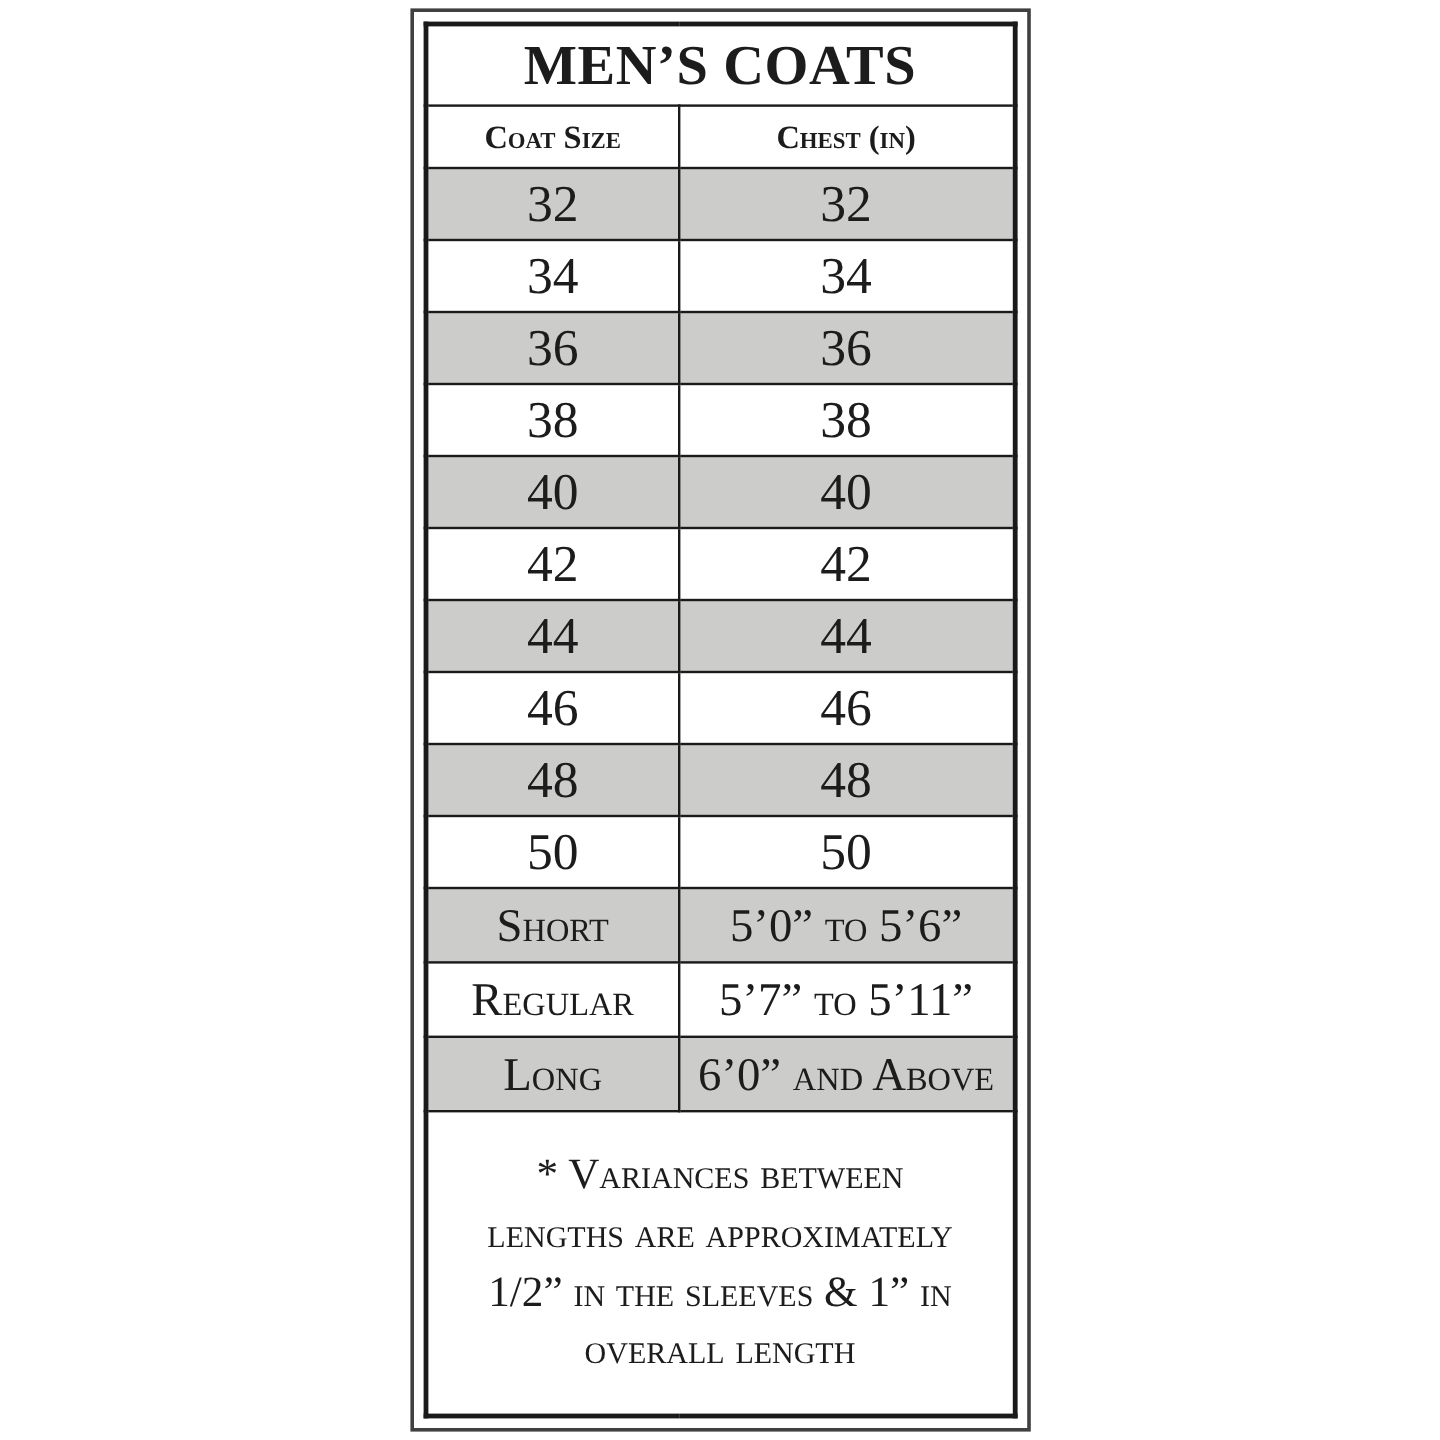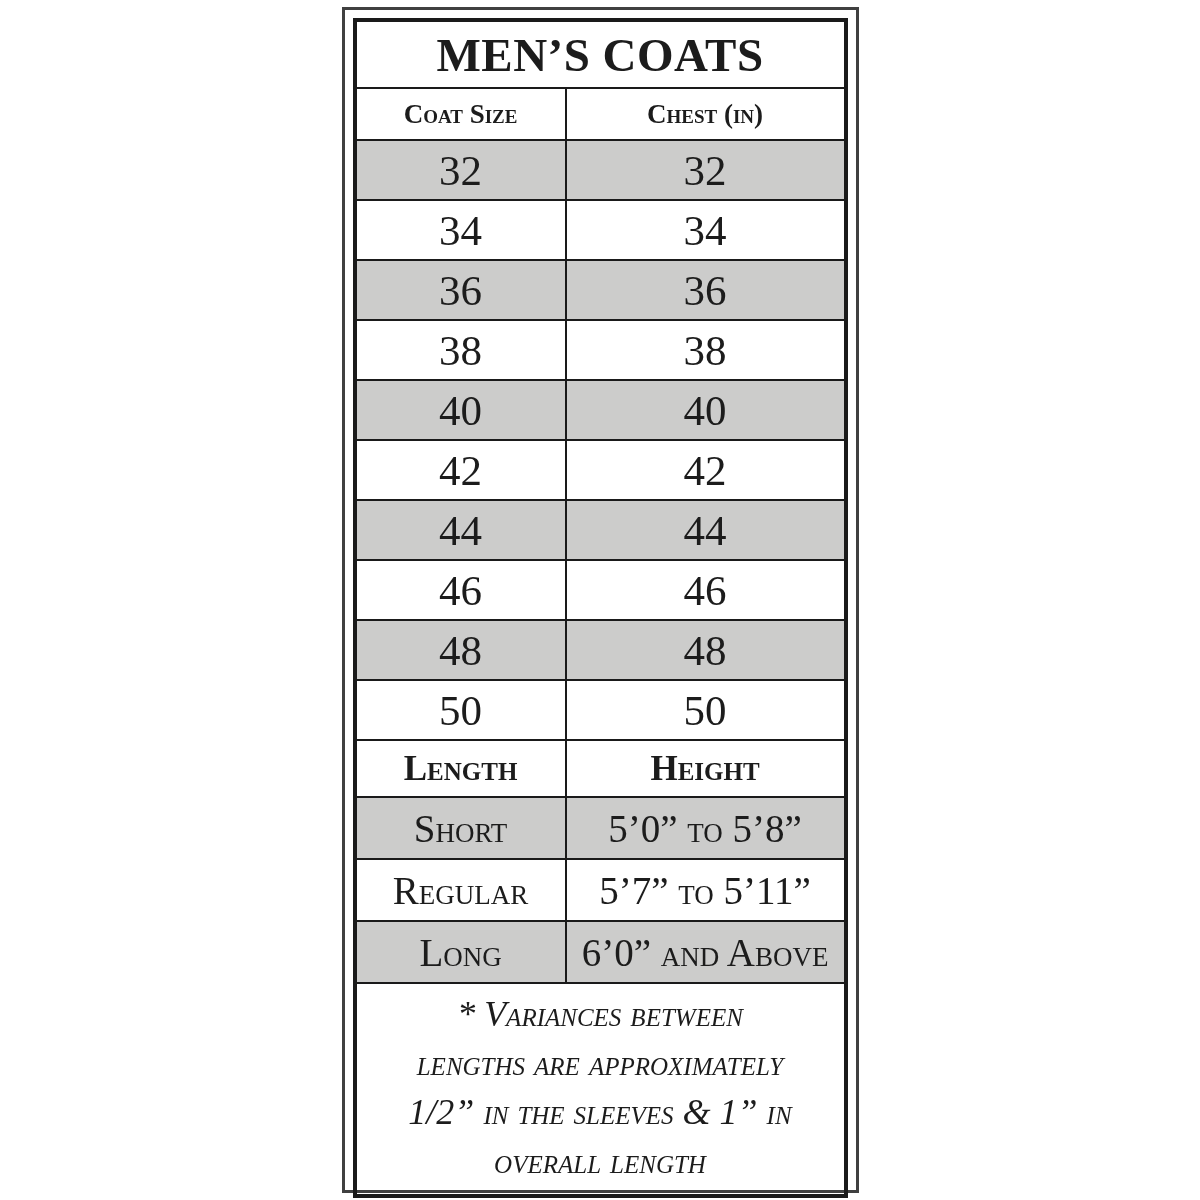--- a/index.html
+++ b/index.html
@@ -68,21 +68,20 @@
     font-variant: small-caps;
     font-size: 39px;
   }
   tr.shaded td { background: #cccccb; }
 
   tr.foot-row td {
     font-variant: small-caps;
     font-size: 36px;
     line-height: 1.36;
     padding: 6px 18px 8px 18px;
-    font-style: italic;
   }
 </style>
 </head>
 <body>
 
 <div class="outer-frame">
   <div class="inner-frame">
     <table class="size-chart">
       <colgroup>
         <col class="c1">
@@ -132,28 +131,24 @@
         </tr>
         <tr class="data-row shaded">
           <td>48</td>
           <td>48</td>
         </tr>
         <tr class="data-row">
           <td>50</td>
           <td>50</td>
         </tr>
 
-        <tr class="section-head-row">
-          <td>Length</td>
-          <td>Height</td>
-        </tr>
 
         <tr class="len-row shaded">
           <td>Short</td>
-          <td>5’0” to 5’8”</td>
+          <td>5’0” to 5’6”</td>
         </tr>
         <tr class="len-row">
           <td>Regular</td>
           <td>5’7” to 5’11”</td>
         </tr>
         <tr class="len-row shaded">
           <td>Long</td>
           <td>6’0” and Above</td>
         </tr>
 

